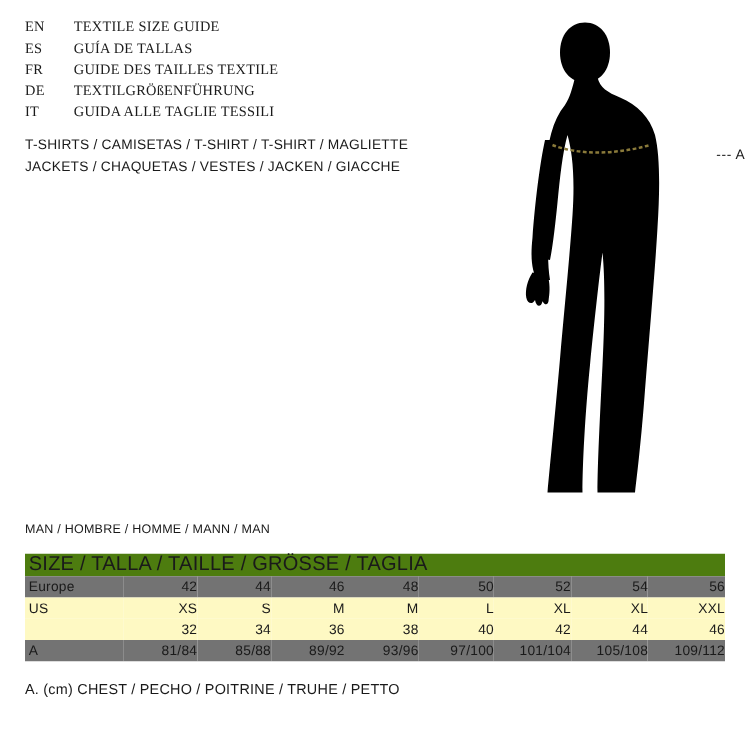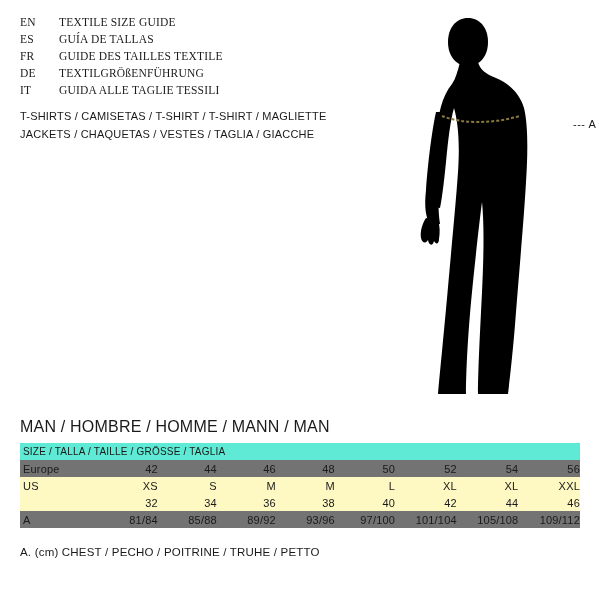--- a/index.html
+++ b/index.html
@@ -73,41 +73,41 @@
     letter-spacing: 0.5px;
     color: #1a1a1a;
     white-space: nowrap;
   }
 
   
   .table-title {
     position: absolute;
     left: 20px;
     top: 418px;
-    font-size: 16px;
+    font-size: 10px;
     letter-spacing: 0.2px;
   }
   table.size-table {
     position: absolute;
     left: 20px;
     top: 443px;
     width: 560px;
     border-collapse: collapse;
     font-size: 11px;
   }
   table.size-table td {
     padding: 0;
     height: 17px;
     letter-spacing: 0.2px;
     vertical-align: middle;
   }
   .row-head td {
-    background: #5eead4;
+    background: #4d7c0f;
     color: #1a1a1a;
-    font-size: 10px;
+    font-size: 16px;
   }
   .row-shade td { background: #fef9c3; }
   .row-plain td { background: #737373; }
   .col-label { width: 86px; padding-left: 3px !important; }
   .col-cell { width: 67px; text-align: right; }
 
   .footnote {
     position: absolute;
     left: 20px;
     top: 546px;
@@ -138,21 +138,21 @@
       <div class="legend-text">TEXTILGRÖßENFÜHRUNG</div>
     </div>
     <div class="legend-row">
       <div class="legend-code">IT</div>
       <div class="legend-text">GUIDA ALLE TAGLIE TESSILI</div>
     </div>
   </div>
 
   <div class="garment-lines">
     <div class="garment-line">T-SHIRTS / CAMISETAS / T-SHIRT / T-SHIRT / MAGLIETTE</div>
-    <div class="garment-line">JACKETS / CHAQUETAS / VESTES / TAGLIA / GIACCHE</div>
+    <div class="garment-line">JACKETS / CHAQUETAS / VESTES / JACKEN / GIACCHE</div>
   </div>
 
   <div class="figure-wrap">
     <svg class="figure-svg" width="200" height="390" viewBox="0 0 200 390">
 
       <path fill="#000000" d="M68,6 C80,6 88,16 88,30 C88,44 80,54 68,54 C56,54 48,44 48,30 C48,16 56,6 68,6 Z"></path>
 
       <path fill="#000000" d="M60,50 L78,50 C80,58 86,62 96,66 C110,72 120,82 124,96
         C128,112 128,140 126,170 C124,205 120,250 116,300
         C113,340 110,365 108,382 L78,382 C78,360 80,320 82,280

